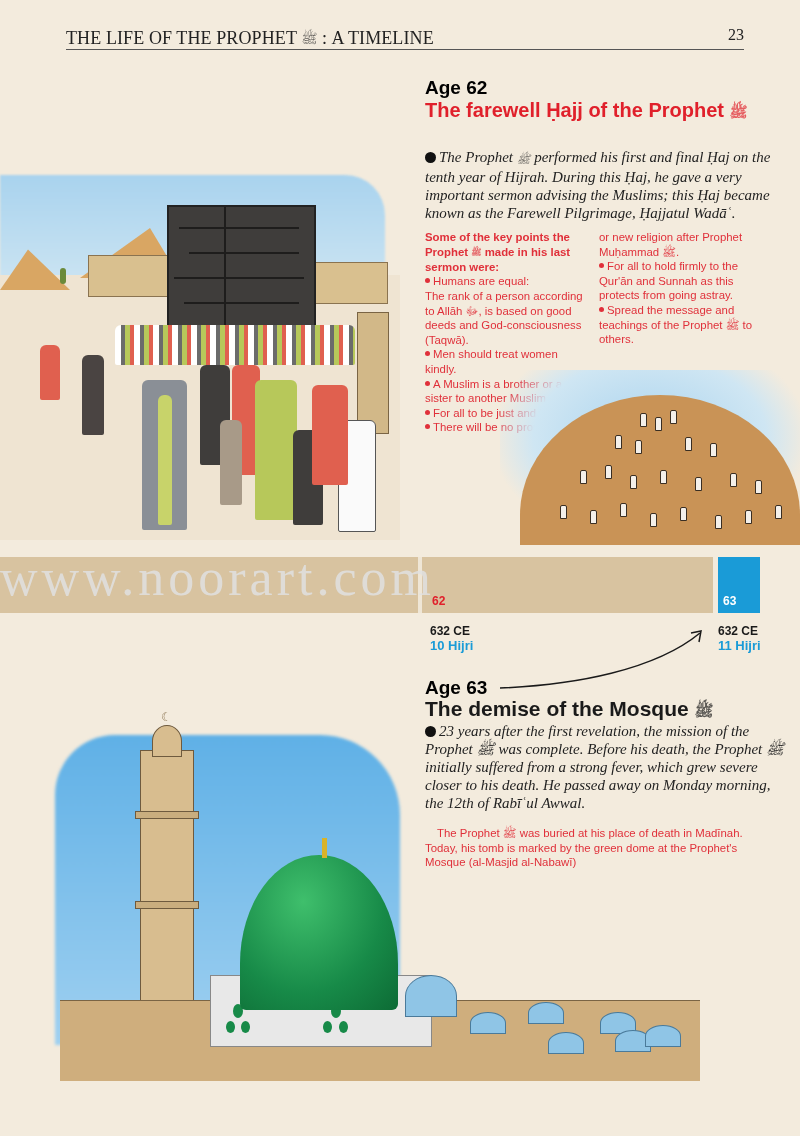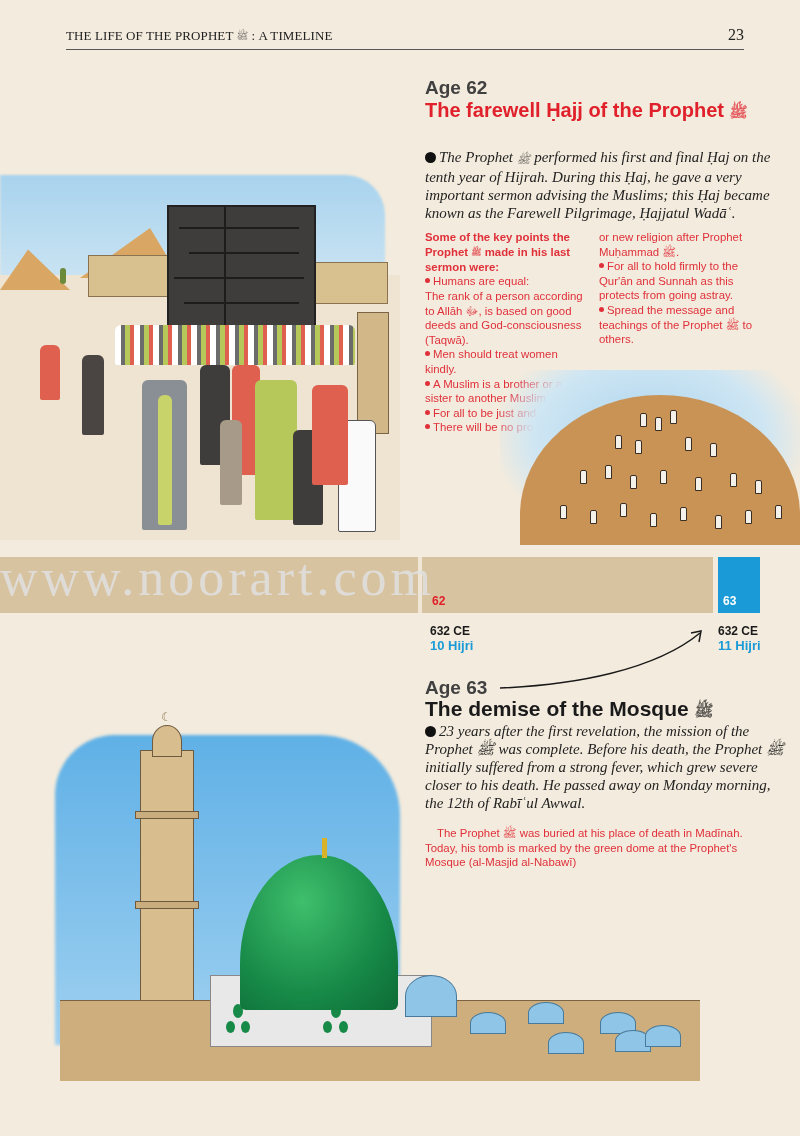--- a/index.html
+++ b/index.html
@@ -4,30 +4,30 @@
 <style>
   html, body { margin: 0; padding: 0; }
   body {
     width: 800px; height: 1136px; overflow: hidden;
     background: #f3ebdd; position: relative;
     font-family: "Liberation Sans", sans-serif; color: #1a1a1a;
   }
   .abs { position: absolute; }
   .header-title {
     left: 66px; top: 28px; font-family: "Liberation Serif", serif;
-    font-size: 13px; letter-spacing: 0.1px; color: #222;
+    font-size: 18px; letter-spacing: 0.1px; color: #222;
   }
   .header-page {
     right: 56px; top: 26px; font-family: "Liberation Serif", serif;
     font-size: 16px; color: #222;
   }
   .header-rule { left: 66px; right: 56px; top: 49px; height: 1px; background: #555; }
   .pbuh { font-size: 0.75em; opacity: 0.7; vertical-align: middle; }
 
-  .age { font-weight: bold; color: #404040; font-size: 19px; line-height: 20px; }
+  .age { font-weight: bold; color: #000000; font-size: 19px; line-height: 20px; }
   .title-red { font-weight: bold; color: #e0202b; font-size: 20px; line-height: 22px; }
   .title-dark { font-weight: bold; color: #1a1a1a; font-size: 21px; line-height: 23px; }
   .lead {
     font-family: "Liberation Serif", serif; font-style: italic;
     font-size: 15px; line-height: 18px; color: #222;
   }
   .dot { display: inline-block; width: 11px; height: 11px; border-radius: 50%; background: #111; margin-right: 3px; vertical-align: -1px; }
   .red-small { color: #e0303a; font-size: 11.4px; line-height: 14.6px; }
   .red-small b { font-weight: bold; }
   .bullet { display: inline-block; width: 5px; height: 5px; border-radius: 50%; background: #e0303a; margin-right: 3px; vertical-align: 2px; }

